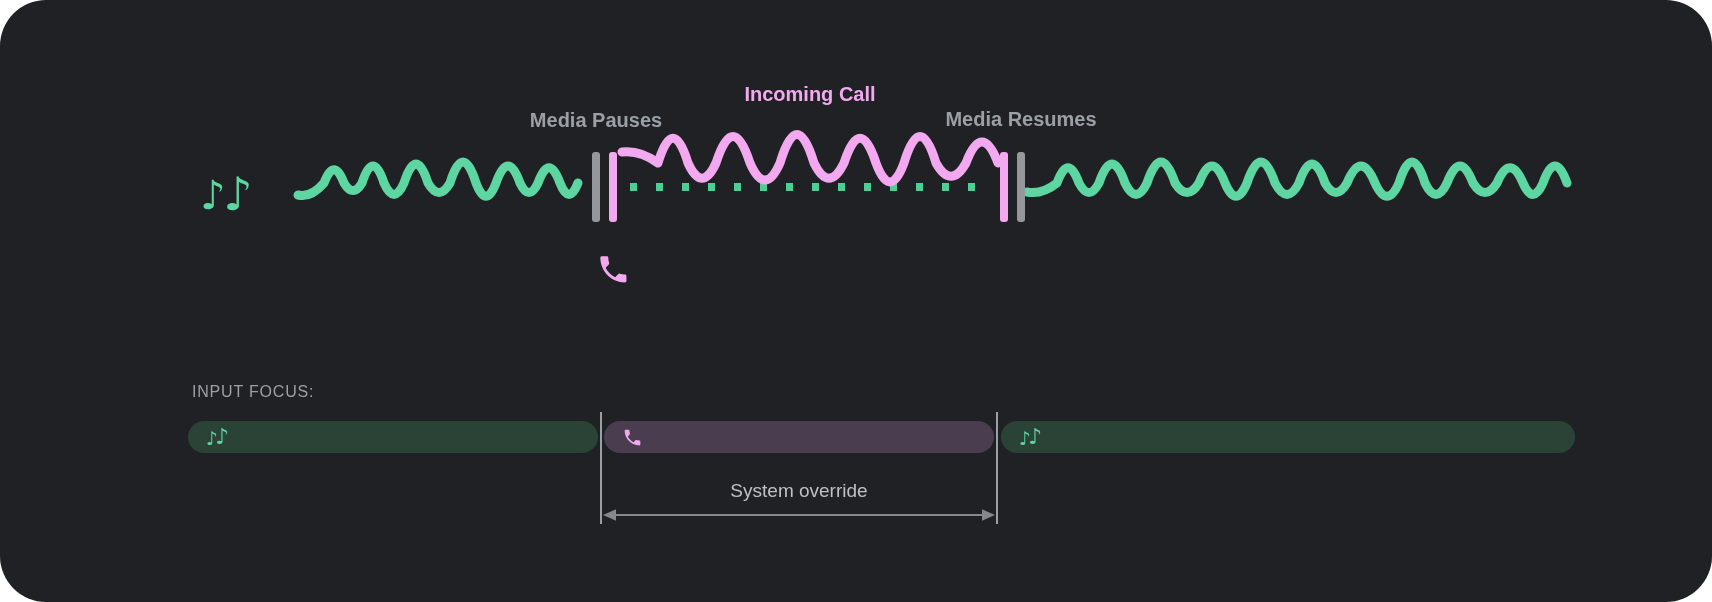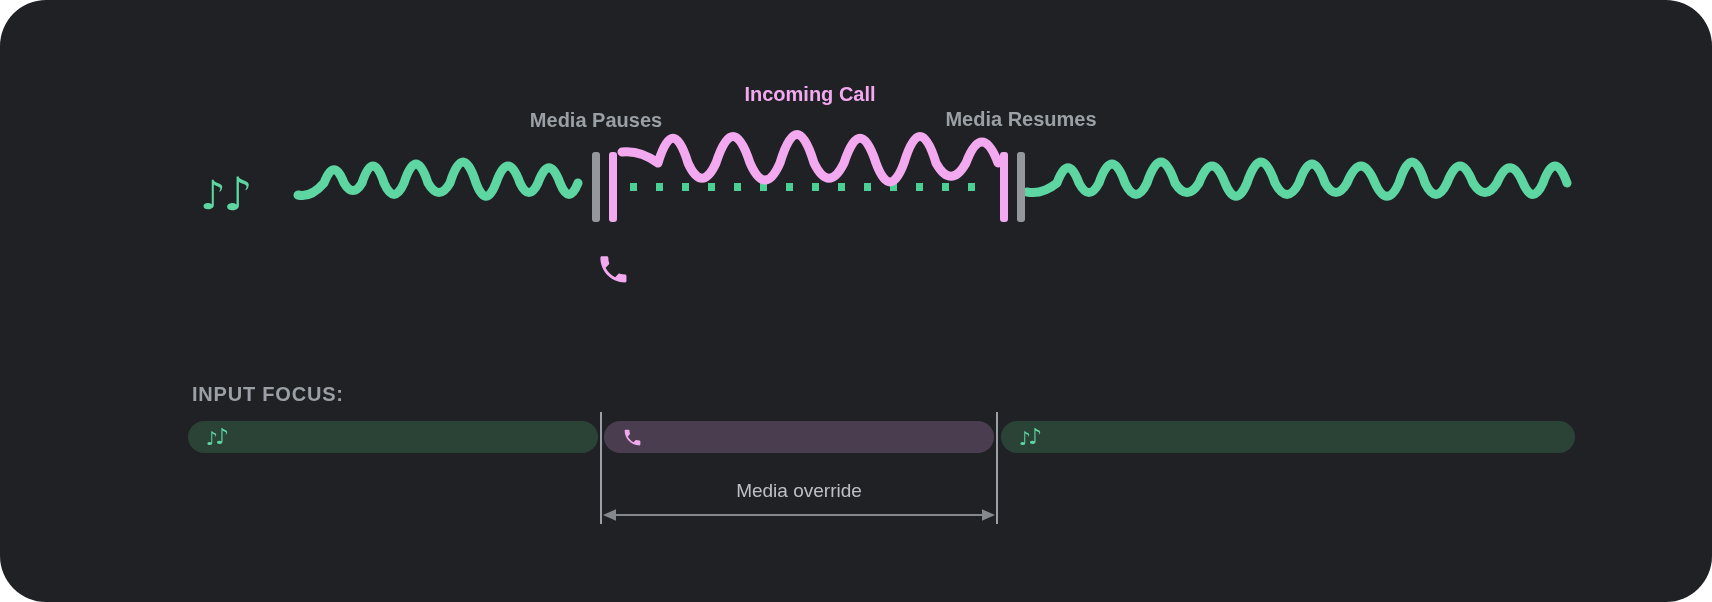--- a/index.html
+++ b/index.html
@@ -30,22 +30,22 @@
   }
   .svg-label.pink { fill: #f3a9ef; }
   .big-notes {
     font-family: "DejaVu Sans", "Liberation Sans", sans-serif;
     fill: #5dd6a1;
   }
   .input-focus-heading {
     position: absolute;
     left: 192px;
     top: 383px;
-    font-size: 20px;
-    font-weight: 700;
+    font-size: 16px;
+    font-weight: 400;
     letter-spacing: 0.8px;
     color: #9aa0a6;
   }
   .pill {
     position: absolute;
     top: 421px;
     height: 32px;
     border-radius: 16px;
     display: flex;
     align-items: center;
@@ -133,21 +133,21 @@
 
   <div class="vline" style="left:996px;"></div>
 
   <div class="pill green" style="left:1001px; width:574px;">
     <span class="pill-notes">
         <span class="n1">♪</span>
         <span class="n2">♪</span>
       </span>
   </div>
 
-  <div class="system-override-label">Media override</div>
+  <div class="system-override-label">System override</div>
 
   <svg class="arrow-svg" width="396" height="18" viewBox="0 0 396 18">
     <line x1="10" y1="9" x2="386" y2="9" stroke="#85898d" stroke-width="2"></line>
     <path d="M2 9 L15 3.2 L15 14.8 Z" fill="#85898d"></path>
     <path d="M394 9 L381 3.2 L381 14.8 Z" fill="#85898d"></path>
   </svg>
 
 </div>
 
 </body></html>

